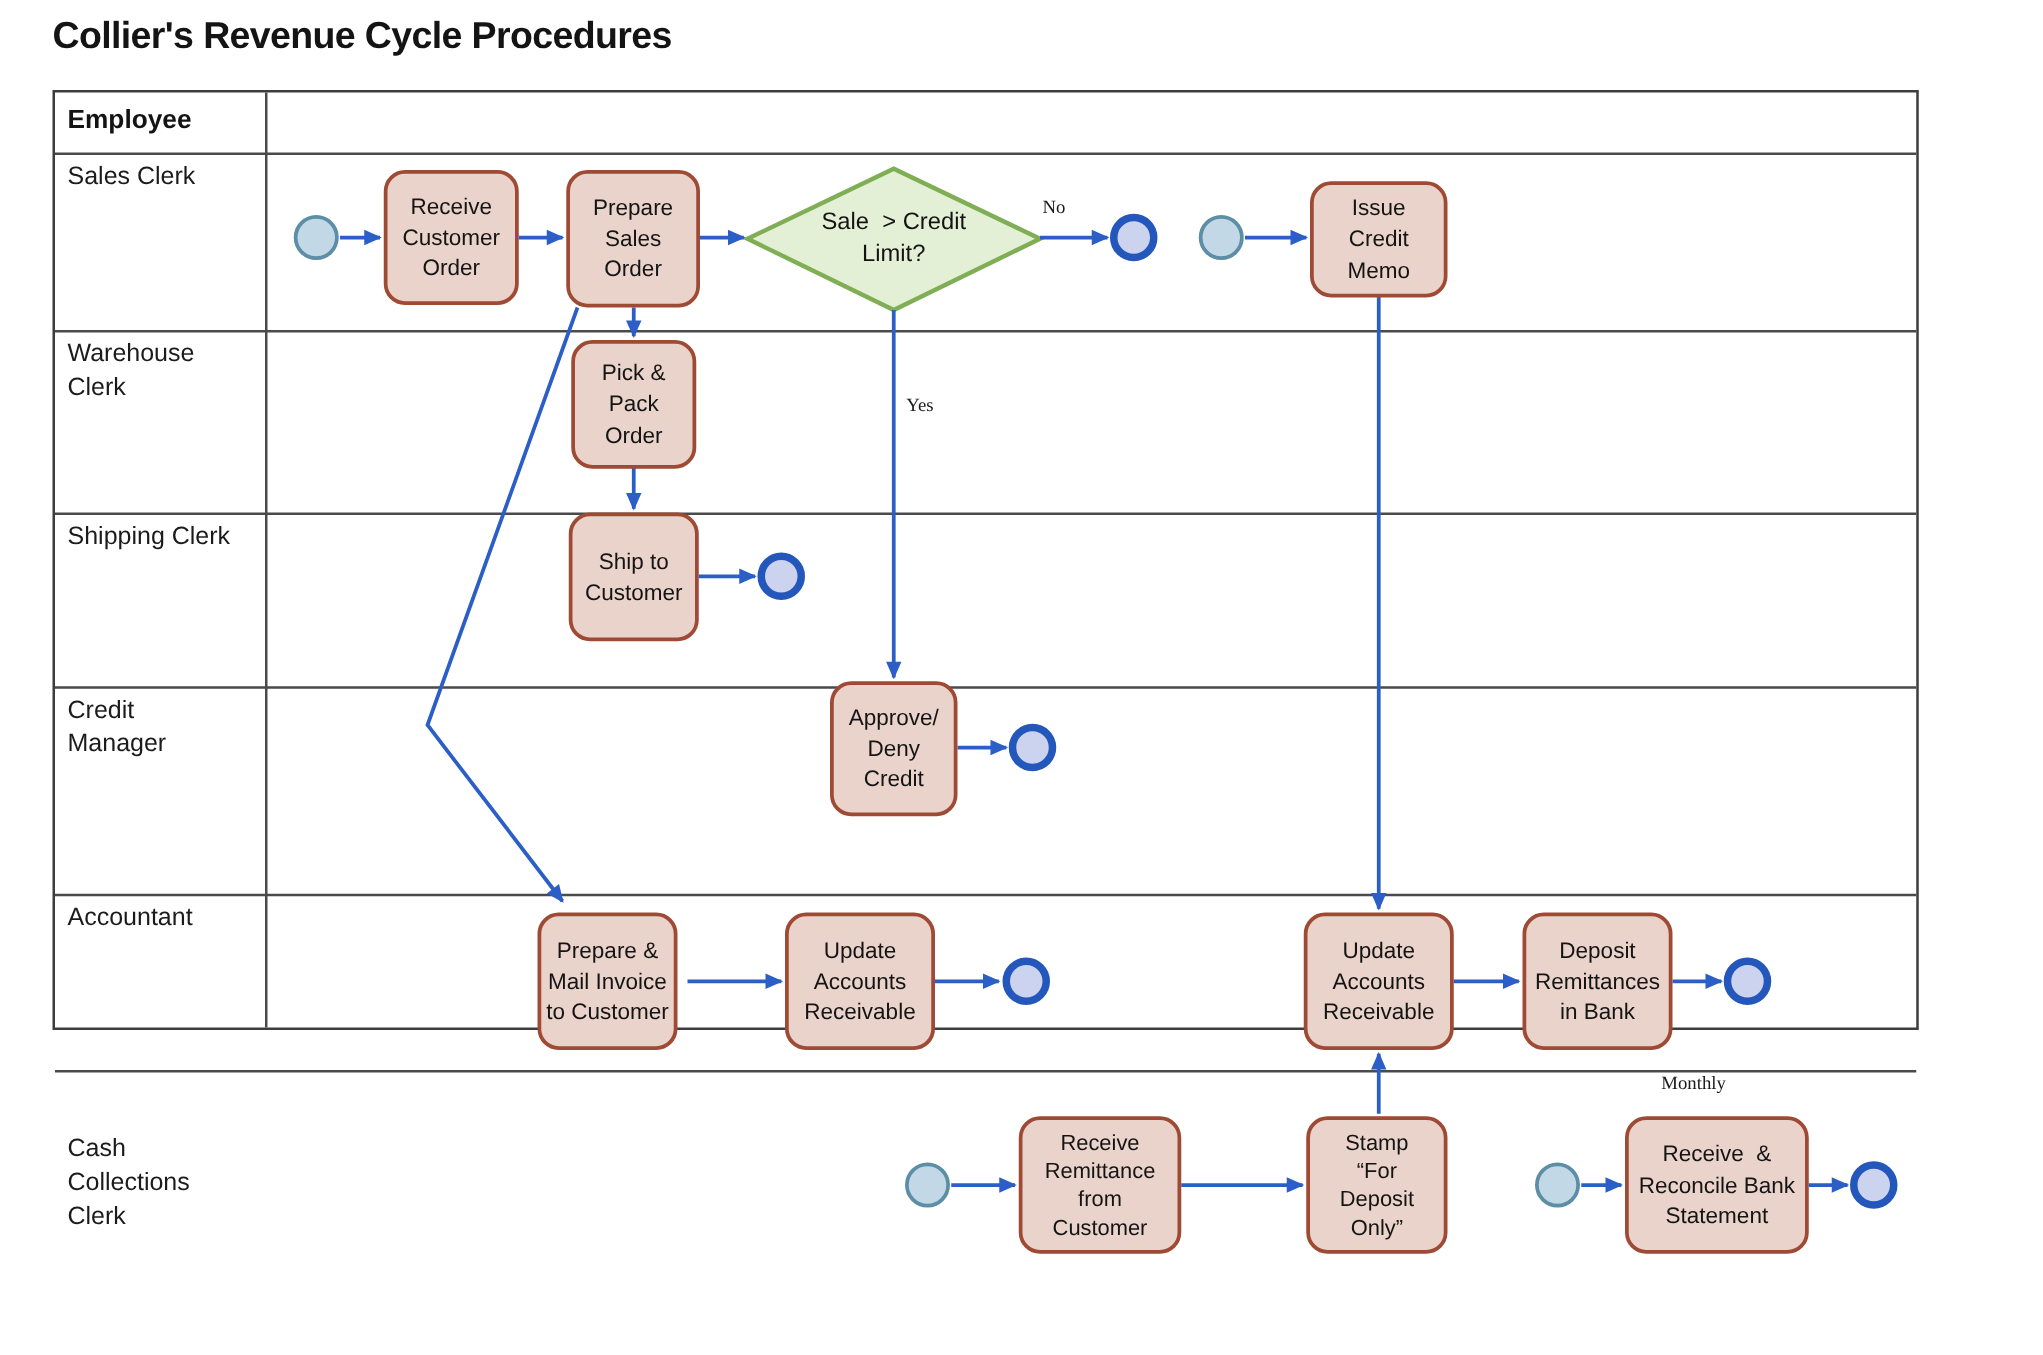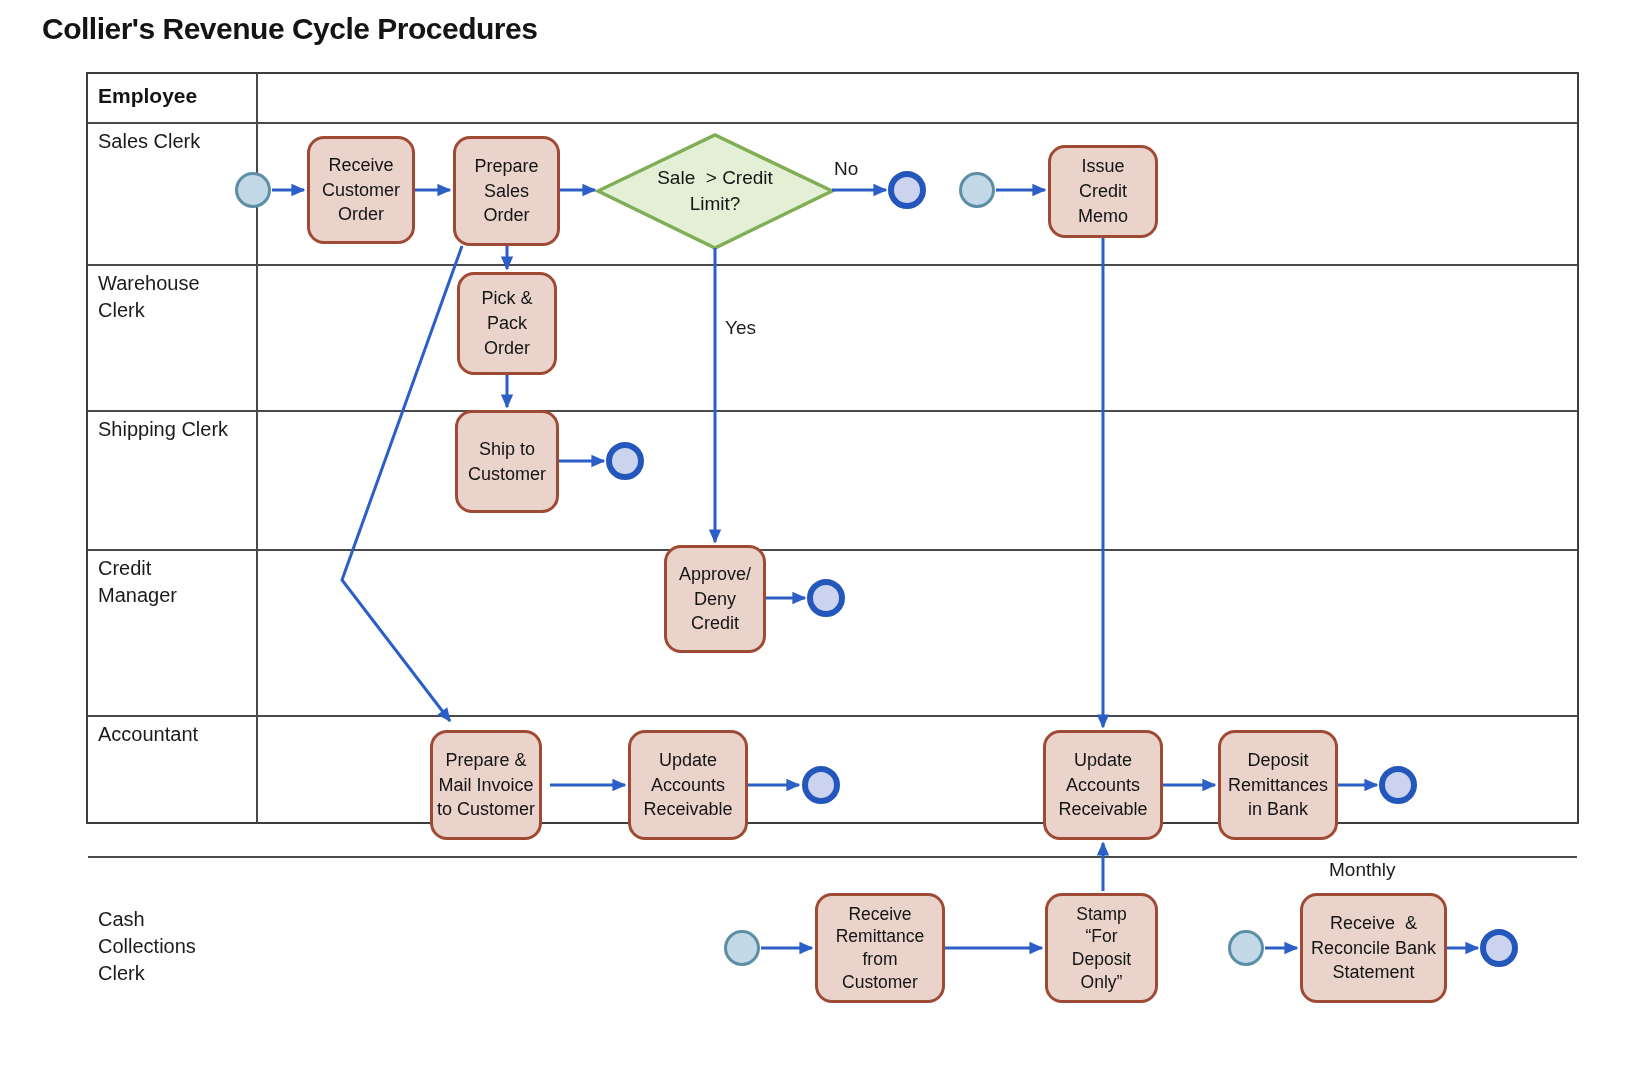--- a/index.html
+++ b/index.html
@@ -7,21 +7,21 @@
     position:relative;width:1634px;height:1084px;background:#ffffff;
     font-family:"Liberation Sans", sans-serif;color:#1b1b1b;overflow:hidden;border-radius:20px;
   }
   .title{
     position:absolute;left:42px;top:12px;font-size:30px;font-weight:bold;
     letter-spacing:-0.5px;color:#141414;
   }
   
   .grid{
     position:absolute;left:42px;top:72px;width:1493px;height:752px;
-    border:2.5px solid #3d3d3d;box-sizing:border-box;margin-left:44px;
+    border:2.5px solid #3d3d3d;box-sizing:border-box;
   }
   .hline{position:absolute;left:0;width:100%;height:2px;background:#4a4a4a;}
   .vline{position:absolute;top:0;width:2px;height:100%;background:#4a4a4a;}
   .header-cell{position:absolute;top:10px;font-size:21px;font-weight:bold;color:#141414;}
   .lane-label{
     position:absolute;left:10px;font-size:20px;line-height:1.35;color:#1b1b1b;
     white-space:pre-line;
   }
   
   .task{
@@ -36,21 +36,21 @@
   }
   .end-circle{
     position:absolute;width:38px;height:38px;border-radius:50%;
     background:#ccd3ee;border:6px solid #2457bb;box-sizing:border-box;
   }
   .decision-label{
     position:absolute;left:605px;top:161px;width:220px;height:60px;
     display:flex;align-items:center;justify-content:center;text-align:center;
     font-size:19px;line-height:1.35;white-space:pre-wrap;color:#141414;
   }
-  .edge-label{position:absolute;font-size:19px;color:#1b1b1b;white-space:pre;}
+  .edge-label{position:absolute;font-size:15px;color:#1b1b1b;white-space:pre;font-family:Liberation Serif, serif;}
   .connectors{position:absolute;left:0;top:0;width:1634px;height:1084px;}
   .connectors polyline,.connectors line{fill:none;stroke:#2b5ec6;stroke-width:3;}
 </style>
 </head>
 <body>
 
 <div class="stage">
 
   <div class="title">Collier's Revenue Cycle Procedures</div>
 

